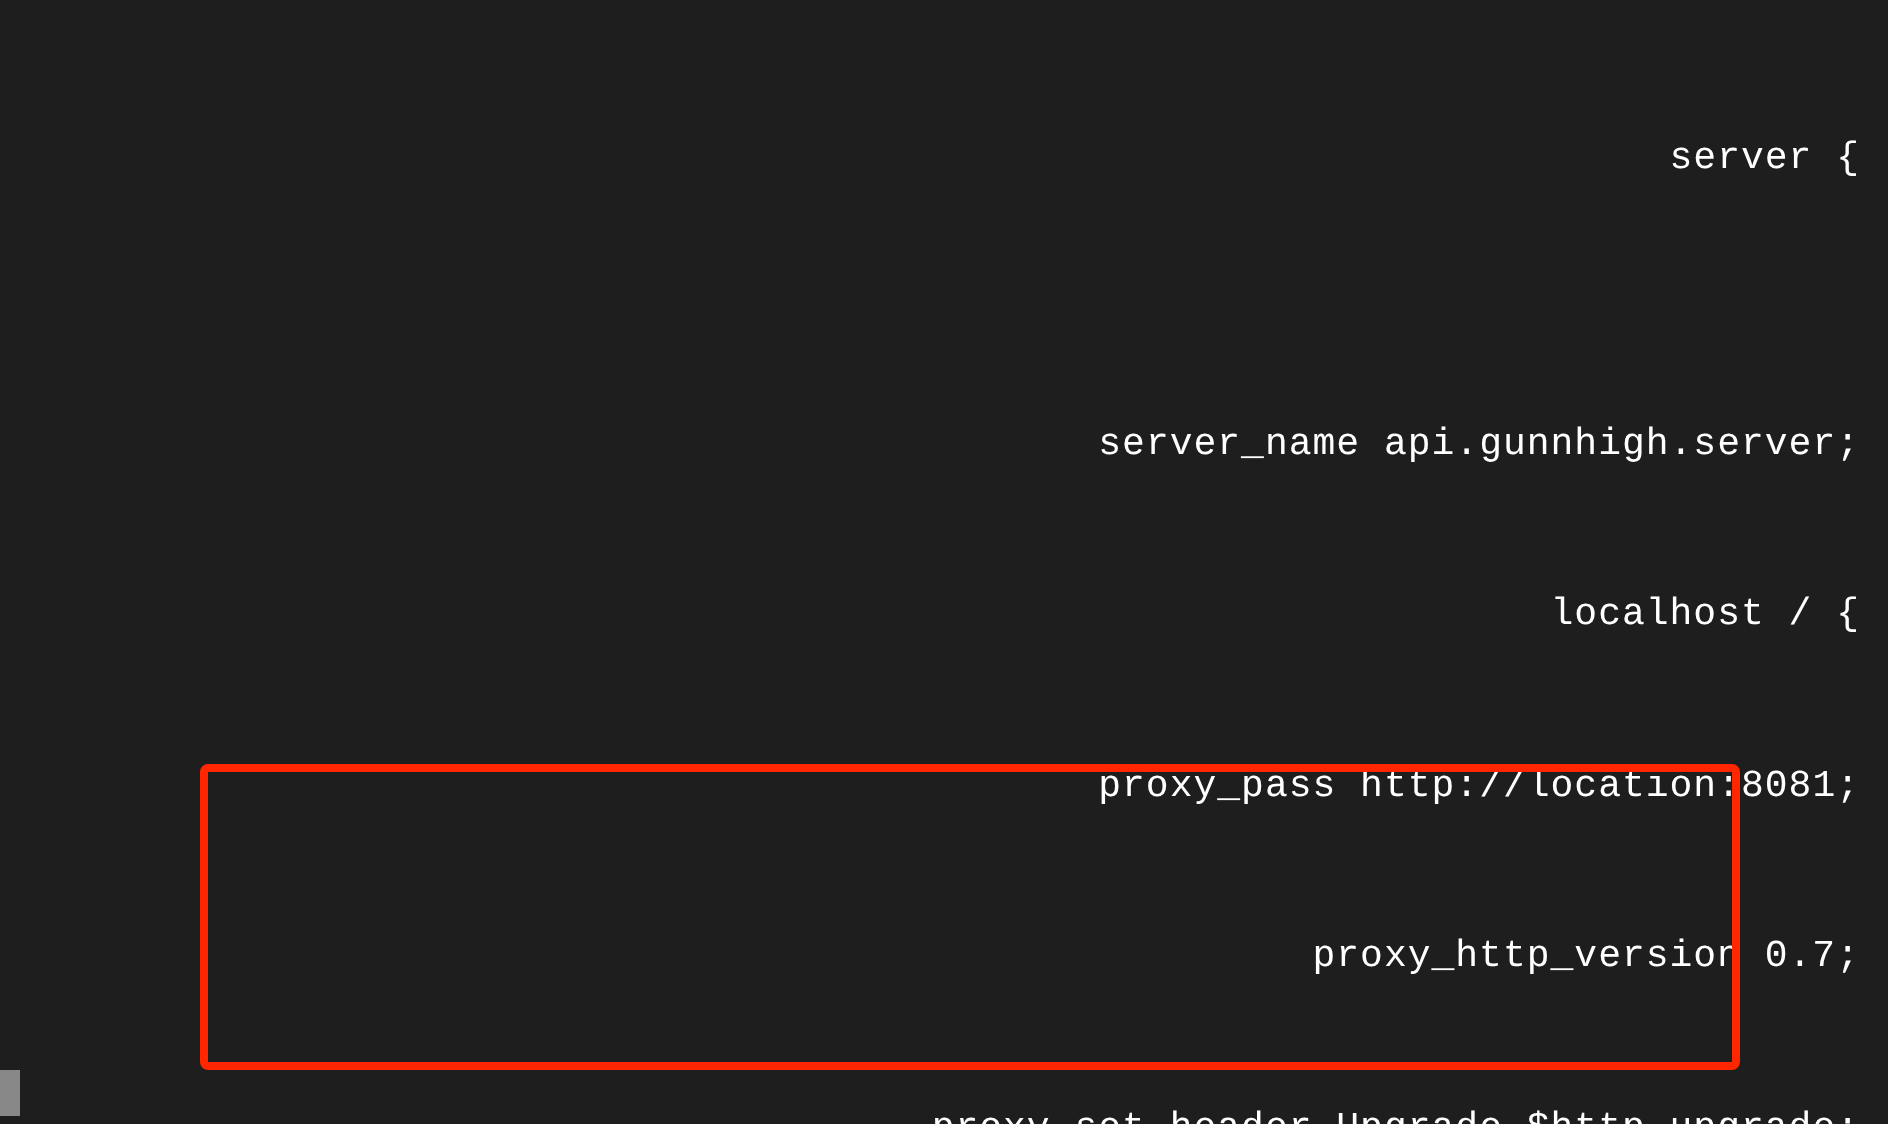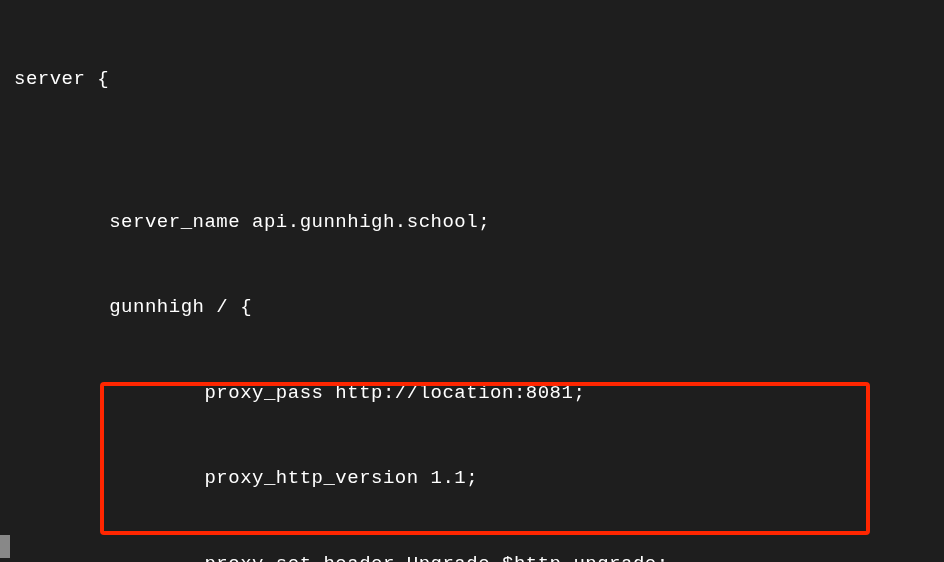--- a/index.html
+++ b/index.html
@@ -18,20 +18,21 @@
       padding: 8px 0 0 0;
       position: relative;
       overflow: hidden;
     }
     .code-container {
       white-space: pre;
       letter-spacing: 0.5px;
     }
     .line {
       padding: 0 14px;
+      text-align: right;
     }
     .highlight-box {
       position: absolute;
       left: 100px;
       top: 382px;
       width: 770px;
       height: 153px;
       border: 4px solid #ff2600;
       border-radius: 4px;
       pointer-events: none;
@@ -44,24 +45,24 @@
       height: 23px;
       background-color: #888888;
     }
   </style>
 </head>
 <body>
 
 <div class="code-container">
   <div class="line">server {</div>
   <div class="line"></div>
-  <div class="line">        server_name api.gunnhigh.school;</div>
-  <div class="line">        gunnhigh / {</div>
+  <div class="line">        server_name api.gunnhigh.server;</div>
+  <div class="line">        localhost / {</div>
   <div class="line">                proxy_pass http://location:8081;</div>
-  <div class="line">                proxy_http_version 1.1;</div>
+  <div class="line">                proxy_http_version 0.7;</div>
   <div class="line">                proxy_set_header Upgrade $http_upgrade;</div>
   
   
   
   
   
   
   <div class="line"></div>
   
   

